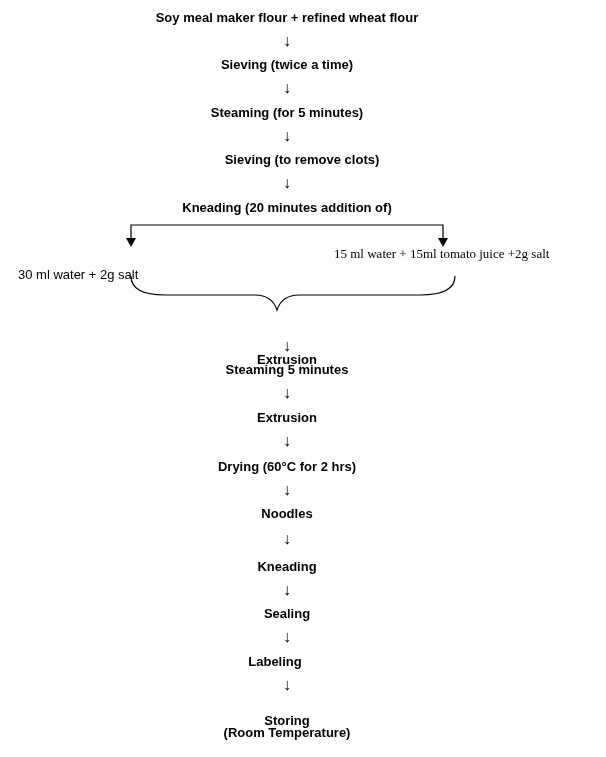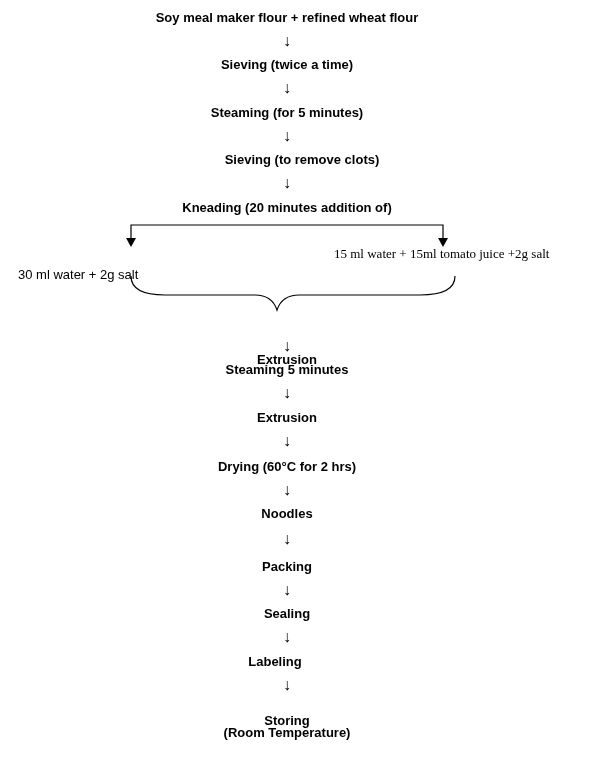--- a/index.html
+++ b/index.html
@@ -36,20 +36,20 @@
 <div class="node" style="left:287px; top:312px;margin-top:40px;">Extrusion</div>
 <div class="arrow" style="left:287px; top:338px;">↓</div>
 <div class="node" style="left:287px; top:362px;">Steaming 5 minutes</div>
 <div class="arrow" style="left:287px; top:385px;">↓</div>
 <div class="node" style="left:287px; top:410px;">Extrusion</div>
 <div class="arrow" style="left:287px; top:433px;">↓</div>
 <div class="node" style="left:287px; top:459px;">Drying (60°C for 2 hrs)</div>
 <div class="arrow" style="left:287px; top:482px;">↓</div>
 <div class="node" style="left:287px; top:506px;">Noodles</div>
 <div class="arrow" style="left:287px; top:531px;">↓</div>
-<div class="node" style="left:287px; top:559px;">Packing</div>
+<div class="node" style="left:287px; top:559px;">Kneading</div>
 <div class="arrow" style="left:287px; top:582px;">↓</div>
 <div class="node" style="left:287px; top:606px;">Sealing</div>
 <div class="arrow" style="left:287px; top:629px;">↓</div>
 <div class="node" style="left:275px; top:654px;">Labeling</div>
 <div class="arrow" style="left:287px; top:677px;">↓</div>
 <div class="node" style="left:287px; top:701px;margin-top:12px;">Storing</div>
 <div class="node" style="left:287px; top:725px;">(Room Temperature)</div>
 
 </body></html>

